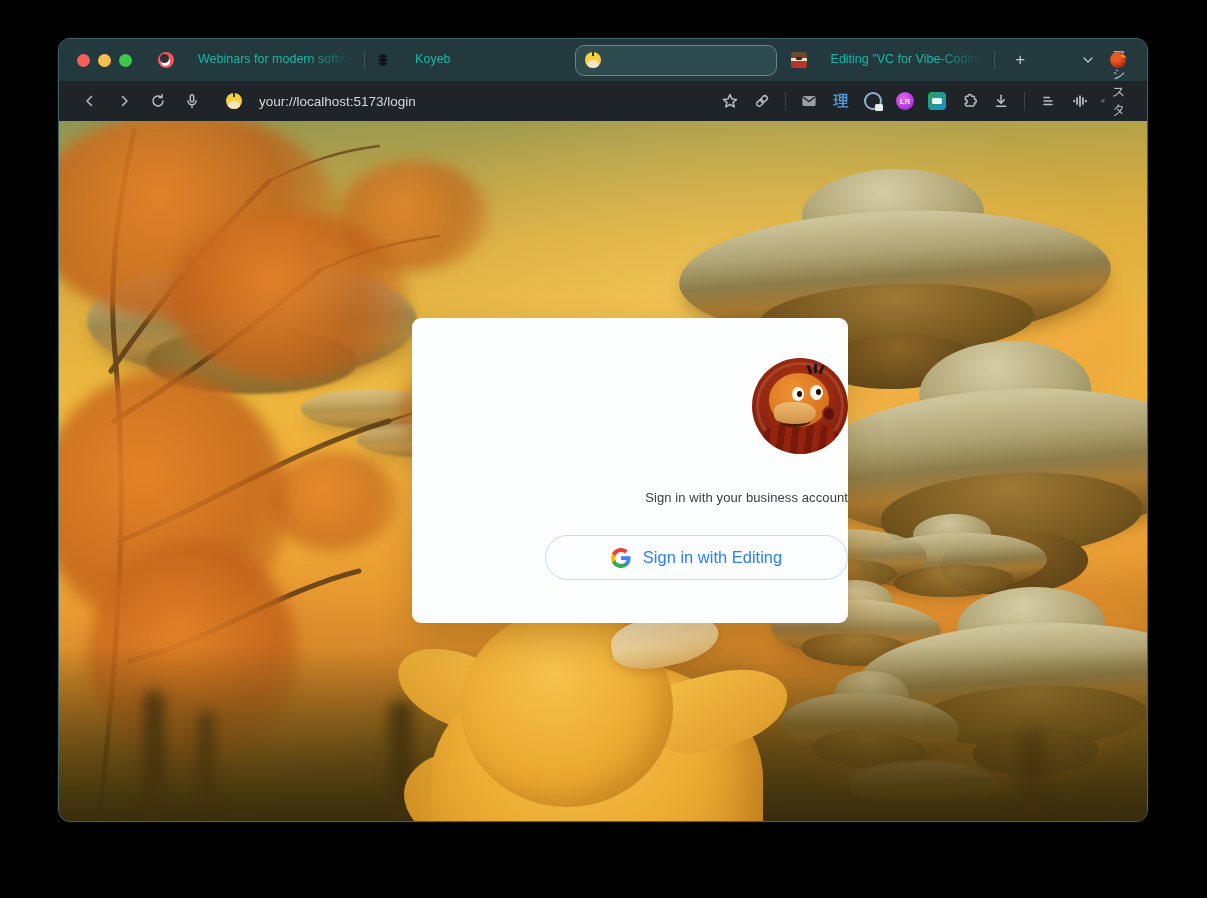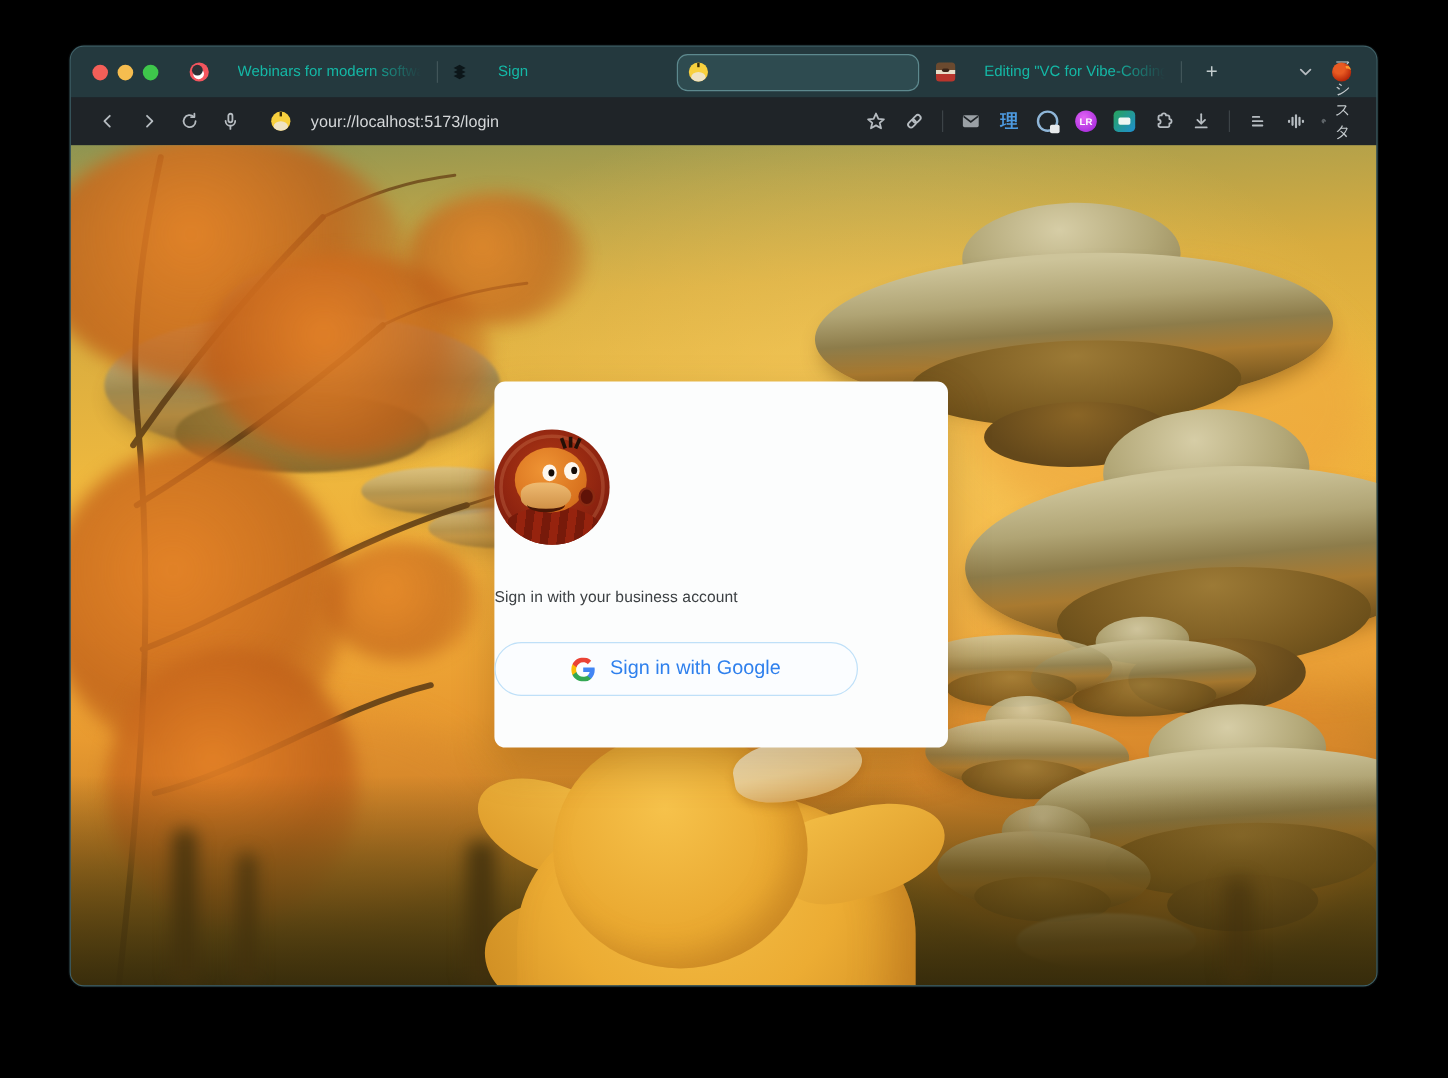--- a/index.html
+++ b/index.html
@@ -66,21 +66,21 @@
 
   .psy { position:absolute; }
   .psy-body { left:372px; top:538px; width:332px; height:250px; border-radius:48% 48% 30% 30%; background:radial-gradient(ellipse at 45% 22%, #f4c04a 0%, #ecac33 48%, #d18e24 88%); box-shadow:inset -20px -12px 34px rgba(165,95,20,.38); }
   .psy-head { left:402px; top:488px; width:212px; height:198px; border-radius:50%; background:radial-gradient(circle at 44% 32%, #f6c24b 0%, #eaa931 58%, #d08e23 100%); box-shadow:inset -14px -8px 26px rgba(170,100,22,.35); }
   .psy-beak { left:552px; top:495px; width:108px; height:50px; border-radius:50% 62% 62% 50%; background:linear-gradient(180deg,#f7ecc8 0%, #edd39b 55%, #d8a95e 100%); transform:rotate(-10deg); box-shadow:0 4px 8px rgba(150,85,20,.3); }
   .psy-arm-l { left:336px; top:533px; width:128px; height:72px; border-radius:62% 38% 50% 70%; background:linear-gradient(200deg,#f3bd45,#dd9a29); transform:rotate(20deg); }
   .psy-arm-r { left:592px; top:552px; width:138px; height:74px; border-radius:38% 64% 70% 46%; background:linear-gradient(160deg,#f3bd45,#dd9a29); transform:rotate(-14deg); }
   .psy-tail { left:348px; top:628px; width:112px; height:98px; border-radius:72% 30% 58% 42%; background:linear-gradient(210deg,#eeb23a,#cf8d22); transform:rotate(38deg); }
 
   
-  .card { position:absolute; left:353px; top:197px; width:378px; height:305px; background:#fcfdfd; border-radius:9px; box-shadow:0 14px 34px rgba(120,70,12,.32); z-index:10; display:flex; flex-direction:column; align-items:flex-start; }
+  .card { position:absolute; left:353px; top:197px; width:436px; height:305px; background:#fcfdfd; border-radius:9px; box-shadow:0 14px 34px rgba(120,70,12,.32); z-index:10; display:flex; flex-direction:column; align-items:flex-end; }
   .avatar { margin-top:40px; width:96px; height:96px; border-radius:50%; overflow:hidden; position:relative; background:radial-gradient(circle at 48% 38%, #b23b15 0%, #8f2410 55%, #6d1509 100%); flex:none; }
   .av-ring { position:absolute; inset:4px; border-radius:50%; border:3px solid rgba(255,190,140,.18); }
   .av-head { position:absolute; left:17px; top:15px; width:60px; height:54px; border-radius:50%; background:radial-gradient(circle at 40% 35%, #ef9434, #d9731f 68%, #c05f16 100%); }
   .av-eye { position:absolute; border-radius:50%; background:#fdf6ec; }
   .av-eye::after { content:""; position:absolute; right:2px; top:4px; width:5px; height:6px; border-radius:50%; background:#140a05; }
   .av-eye.l { left:40px; top:29px; width:12px; height:14px; }
   .av-eye.r { left:58px; top:27px; width:13px; height:15px; }
   .av-beak { position:absolute; left:22px; top:44px; width:42px; height:23px; border-radius:45% 55% 62% 50%; background:linear-gradient(180deg,#eebb72,#cf8f45); }
   .av-mouth { position:absolute; left:27px; top:56px; width:32px; height:13px; border-radius:50%; border-bottom:3.5px solid #4a1806; }
   .av-tuft { position:absolute; width:2.5px; height:9px; background:#241007; left:62px; top:6px; }
@@ -107,21 +107,21 @@
       <div class="fav fav-webinars"></div>
       <span class="tab-label-fade">Webinars for modern softwa</span>
     </div>
     <div class="vsep"></div>
     <div class="tab">
       <svg class="icn" width="16" height="16" viewBox="0 0 16 16">
         <path d="M3 4.6 8 2l5 2.6-5 2.6z" fill="#0c1619"></path>
         <path d="M3 8 8 5.4 13 8l-5 2.6z" fill="#0c1619"></path>
         <path d="M3 11.4 8 8.8l5 2.6L8 14z" fill="#0c1619"></path>
       </svg>
-      <span>Sign</span>
+      <span>Koyeb</span>
     </div>
 
     <div class="tab-active">
       <div class="fav fav-psy"></div>
       <span></span>
     </div>
 
     <div class="tab tab-editing">
       <div class="fav fav-dog"></div>
       <span class="tab-label-fade">Editing "VC for Vibe-Coding</span>
@@ -357,18 +357,18 @@
         <div class="av-ear"></div>
       </div>
       <div class="card-subtitle">Sign in with your business account</div>
       <button class="gbtn">
         <svg width="20" height="20" viewBox="0 0 18 18">
           <path fill="#4285F4" d="M17.64 9.2c0-.64-.06-1.25-.16-1.84H9v3.48h4.84c-.21 1.13-.84 2.08-1.8 2.72v2.26h2.92c1.7-1.57 2.68-3.88 2.68-6.62z"></path>
           <path fill="#34A853" d="M9 18c2.43 0 4.47-.8 5.96-2.18l-2.92-2.26c-.8.54-1.84.86-3.04.86-2.34 0-4.32-1.58-5.03-3.7H.96v2.33C2.44 15.98 5.48 18 9 18z"></path>
           <path fill="#FBBC05" d="M3.97 10.72c-.18-.54-.28-1.12-.28-1.72s.1-1.18.28-1.72V4.95H.96C.35 6.17 0 7.55 0 9s.35 2.83.96 4.05l3.01-2.33z"></path>
           <path fill="#EA4335" d="M9 3.58c1.32 0 2.5.45 3.44 1.35l2.58-2.58C13.46.9 11.42 0 9 0 5.48 0 2.44 2.02.96 4.95l3.01 2.33C4.68 5.16 6.66 3.58 9 3.58z"></path>
         </svg>
-        <span class="gbtn-label">Sign in with Google</span>
+        <span class="gbtn-label">Sign in with Editing</span>
       </button>
     </div>
 
   </div>
 </div>
 
 </body></html>

